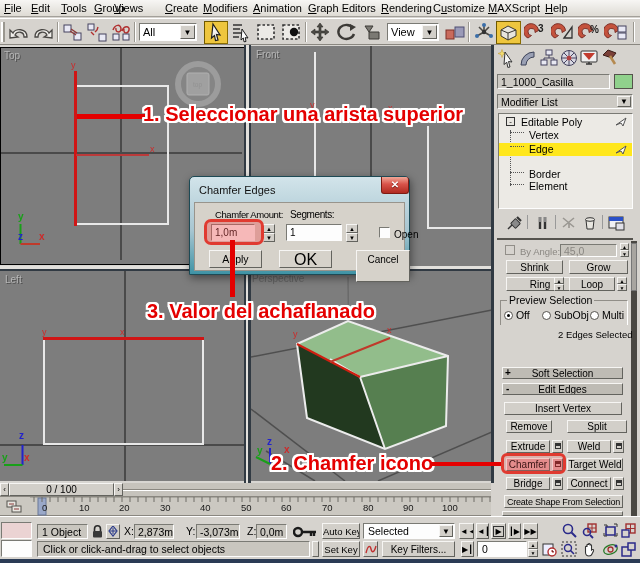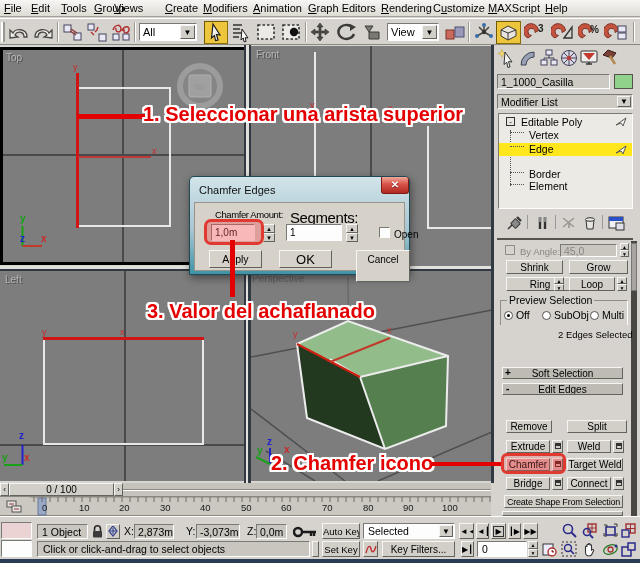--- a/index.html
+++ b/index.html
@@ -200,21 +200,21 @@
   <span class="abs" style="left:120px;top:56px;color:#cc2a2a;font-size:9px">x</span>
   <svg class="abs" style="left:0;top:150px" width="60" height="60" viewBox="0 0 60 60">
     <path d="M22.5,24 L22.5,44" stroke="#2222cc" stroke-width="2"></path>
     <path d="M4,44 L22.5,44" stroke="#18a018" stroke-width="2"></path>
     <text x="19" y="18" fill="#2222cc" font-size="10" font-weight="bold">z</text>
     <text x="2" y="40" fill="#18a018" font-size="10" font-weight="bold">y</text>
     <text x="24" y="40" fill="#cc2a2a" font-size="10" font-weight="bold">x</text>
   </svg>
 </div>
 
-<div class="abs" id="vp-top" style="left:0;top:47px;width:247px;height:218px;border:3px solid #000000;background:#7d7d7d;overflow:hidden">
+<div class="abs" id="vp-top" style="left:0;top:47px;width:247px;height:218px;border:1px solid #000000;background:#7d7d7d;overflow:hidden">
   <div class="vplabel" style="left:3px;top:2px">Top</div>
   <div class="abs" style="left:119px;top:0;width:1.5px;height:212px;background:#4a4a4a"></div>
   <div class="abs" style="left:0;top:104px;width:241px;height:1.5px;background:#4a4a4a"></div>
 
   <svg class="abs" style="left:173px;top:12px" width="50" height="50" viewBox="0 0 50 50">
     <circle cx="24" cy="24" r="20" fill="#858585" stroke="#9c9c9c" stroke-width="6"></circle>
     <rect x="13" y="13" width="22" height="22" rx="2" fill="#a0a0a0" stroke="#b0b0b0"></rect>
     <text x="19" y="27" font-size="6.5" fill="#929292">top</text>
   </svg>
 
@@ -359,20 +359,21 @@
 <div class="abs" style="left:6px;top:255px;width:128px;height:25px;border:1px solid #918e88;border-right-color:#fff;border-bottom:0"></div>
 <span class="abs" style="left:13px;top:249px;background:#d6d3ce;padding:0 2px">Preview Selection</span>
 <span class="abs" style="left:10px;top:264px"><span style="display:inline-block;width:9px;height:9px;border-radius:50%;background:#fff;border:1px solid #55534e;position:relative;top:1px"><span style="position:absolute;left:2px;top:2px;width:3px;height:3px;border-radius:50%;background:#000"></span></span> Off</span>
 <span class="abs" style="left:48px;top:264px"><span style="display:inline-block;width:9px;height:9px;border-radius:50%;background:#fff;border:1px solid #55534e;position:relative;top:1px"></span> SubObj</span>
 <span class="abs" style="left:96px;top:264px"><span style="display:inline-block;width:9px;height:9px;border-radius:50%;background:#fff;border:1px solid #55534e;position:relative;top:1px"></span> Multi</span>
 <span class="abs" style="left:64px;top:284px;white-space:nowrap;font-size:9.5px">2 Edges Selected</span>
 
 <div class="abs btn" style="left:8px;top:322px;width:121px;height:12px;background:#bebbb4"><span class="abs" style="left:2px;top:-1px;font-weight:bold">+</span><span style="line-height:11px">Soft Selection</span></div>
 <div class="abs btn" style="left:8px;top:338px;width:121px;height:12px;background:#bebbb4"><span class="abs" style="left:3px;top:-1px;font-weight:bold">-</span><span style="line-height:11px">Edit Edges</span></div>
 
+<div class="abs btn" style="left:10px;top:357px;width:118px;height:13px;line-height:12px">Insert Vertex</div>
 <div class="abs btn" style="left:12px;top:375px;width:46px;height:13px;line-height:12px">Remove</div>
 <div class="abs btn" style="left:73px;top:375px;width:60px;height:13px;line-height:12px">Split</div>
 <div class="abs btn" style="left:12px;top:395px;width:44px;height:13px;line-height:12px">Extrude</div>
 <div class="abs btn" style="left:58px;top:395px;width:11px;height:13px">
       <span class="abs" style="left:1.5px;top:2px;width:6px;height:6px;border:1px solid #333;border-top:3px solid #333"></span>
     </div>
 <div class="abs btn" style="left:73px;top:395px;width:44px;height:13px;line-height:12px">Weld</div>
 <div class="abs btn" style="left:119px;top:395px;width:11px;height:13px">
       <span class="abs" style="left:1.5px;top:2px;width:6px;height:6px;border:1px solid #333;border-top:3px solid #333"></span>
     </div>
@@ -538,35 +539,35 @@
       <rect x="2" y="6" width="9" height="9" fill="#d6d3ce" stroke="#2a2a8a" stroke-width="1.5"></rect>
       <rect x="8" y="2" width="7" height="7" fill="#d6d3ce" stroke="#2a2a8a" stroke-width="1.5"></rect>
     </svg>
 </div>
 <div class="abs" style="left:0;top:559px;width:640px;height:4px;background:#2a3b55"></div>
 
 <div class="abs" id="dialog" style="left:189px;top:176px;width:221px;height:99px;border:1px solid #1d4a55;border-radius:5px 5px 0 0;background:linear-gradient(#d2e4ea,#a8c6d1 55%,#3f93a5);box-shadow:1px 3px 8px rgba(0,0,0,0.45)">
   <span class="abs" style="left:9px;top:7px;font-size:11px;color:#111">Chamfer Edges</span>
   <div class="abs" style="left:4px;top:25px;width:211px;height:69px;background:#d6d2ca;border:1px solid #98948c;font-size:11px">
     <span class="abs" style="left:20px;top:6px;font-size:9.5px;letter-spacing:-0.4px;white-space:nowrap">Chamfer Amount:</span>
-    <span class="abs" style="left:95px;top:6px;font-size:15px;letter-spacing:-0.4px;white-space:nowrap">Segments:</span>
+    <span class="abs" style="left:95px;top:6px;font-size:10px;letter-spacing:-0.4px;white-space:nowrap">Segments:</span>
     <div class="abs sunken" style="left:16px;top:21px;width:44px;height:17px;background:#fdfdfd">
         <span class="abs" style="left:3px;top:2px;font-size:10px">1,0m</span>
       </div>
     <div class="abs btn" style="left:68px;top:21px;width:12px;height:9px;font-size:6px;line-height:8px">▲</div>
     <div class="abs btn" style="left:68px;top:30px;width:12px;height:9px;font-size:6px;line-height:8px">▼</div>
     <div class="abs sunken" style="left:91px;top:21px;width:56px;height:17px;background:#fdfdfd">
         <span class="abs" style="left:3px;top:2px;font-size:10px">1</span>
       </div>
     <div class="abs btn" style="left:151px;top:21px;width:12px;height:9px;font-size:6px;line-height:8px">▲</div>
     <div class="abs btn" style="left:151px;top:30px;width:12px;height:9px;font-size:6px;line-height:8px">▼</div>
     <div class="abs sunken" style="left:184px;top:24px;width:11px;height:11px;background:#fdfdfd"></div>
     <span class="abs" style="left:199px;top:26px;font-size:10px">Open</span>
     <div class="abs btn" style="left:14px;top:47px;width:53px;height:18px;line-height:17px;background:#d6d2ca;font-size:10.5px">Apply</div>
-    <div class="abs btn" style="left:84px;top:47px;width:53px;height:18px;line-height:17px;background:#d6d2ca;font-size:13px">OK</div>
+    <div class="abs btn" style="left:84px;top:47px;width:53px;height:18px;line-height:17px;background:#d6d2ca;font-size:16px">OK</div>
     <div class="abs btn" style="left:161px;top:47px;width:54px;height:32px;line-height:17px;background:#d6d2ca;font-size:10px">Cancel</div>
   </div>
   <div class="abs" style="left:191px;top:0px;width:28px;height:17px;background:linear-gradient(#f0a898,#d9534a 45%,#b02a20);border:1px solid #7e1a12;border-top:0;border-radius:0 3px 3px 3px;color:#fff;font-weight:bold;font-size:10px;text-align:center;line-height:15px;text-shadow:0 1px 1px #701510">✕</div>
 </div>
 
 <div class="abs" id="annotations" style="left:0;top:0;width:640px;height:563px;pointer-events:none">
   <div class="abs" style="left:77px;top:114px;width:68px;height:4.5px;background:#e40000"></div>
   <div class="ann" style="left:143px;top:103px;font-size:20px">1. Seleccionar una arista superior</div>
   <div class="abs" style="left:204px;top:219px;width:60px;height:26px;border:3.5px solid #e03a30;border-radius:7px;background:rgba(235,80,80,0.4)"></div>
   <div class="abs" style="left:230px;top:240px;width:4.5px;height:57px;background:#e40000"></div>

